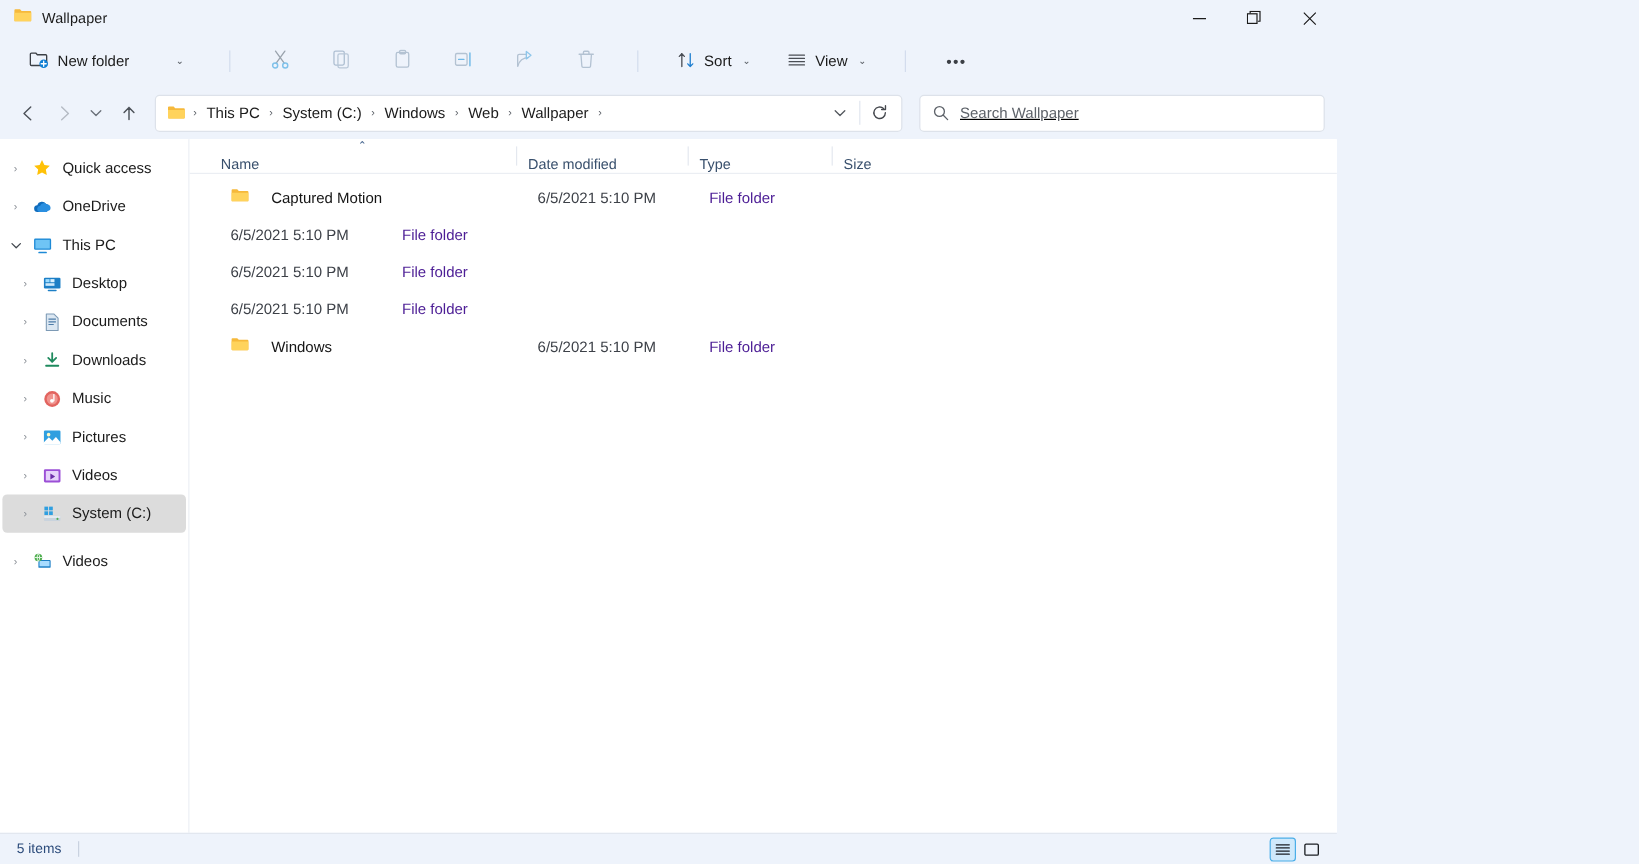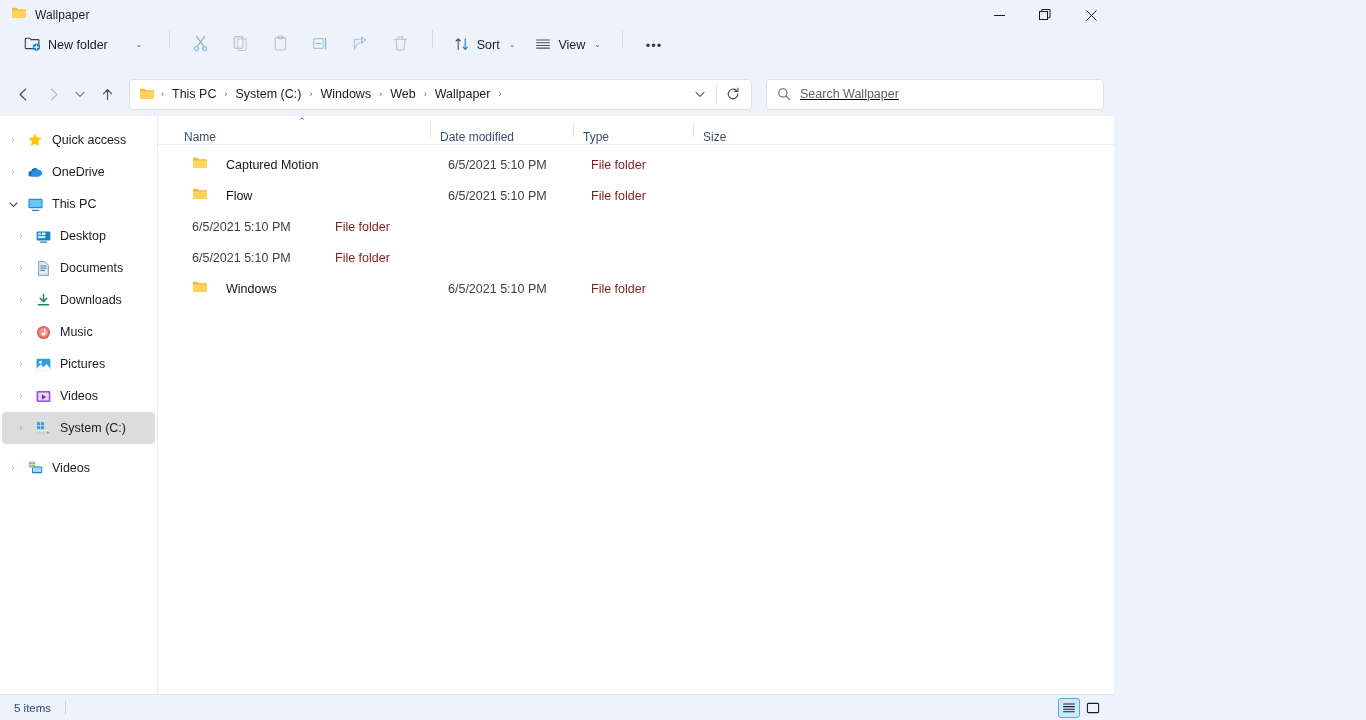--- a/index.html
+++ b/index.html
@@ -29,22 +29,22 @@
   .win-controls { position: absolute; right: 0; top: 0; height: 30px; display: flex; }
   .win-btn {
     width: 46px; height: 30px;
     display: flex; align-items: center; justify-content: center;
     color: #1b1b1b;
   }
 
   
   .toolbar {
     height: 42px; flex: 0 0 42px;
-    display: flex; 
-    padding-left: 16px; gap: 4px;
+    display: flex; align-items: center;
+    padding-left: 16px; gap: 15px;
     background: #eef3fb;
   }
   .tb-item {
     height: 30px;
     display: flex; align-items: center; justify-content: center;
     border-radius: 4px;
     padding: 0 8px;
     gap: 7px;
     color: #1b1b1b;
     font-size: 12.5px;
@@ -181,21 +181,21 @@
   .row {
     height: 31px;
     display: flex; align-items: center;
     padding-left: 16px;
     margin: 0 4px 0 8px;
     border-radius: 4px;
   }
   .cell { font-size: 12.5px; color: #1b1b1b; display: flex; align-items: center; padding-left: 10px; }
   .cell-name { flex: 0 0 256px; gap: 18px; color: #151515; }
   .cell-date { flex: 0 0 143px; color: #3d4148; }
-  .cell-type { flex: 0 0 120px; color: #7f1d1d; }
+  .cell-type { flex: 0 0 120px; color: #4c1d95; }
   .cell-size { flex: 0 0 80px; color: #3d4148; }
 
   
   .statusbar {
     height: 26px; flex: 0 0 26px;
     background: #eef3fb;
     border-top: 1px solid #e2e7ef;
     display: flex; align-items: center;
     padding: 0 8px 0 14px;
     position: relative;
@@ -587,29 +587,20 @@
               </svg>
             </span>
             <span>Captured Motion</span>
           </div>
           <div class="cell cell-date">6/5/2021 5:10 PM</div>
           <div class="cell cell-type">File folder</div>
           <div class="cell cell-size"></div>
         </div>
 
         <div class="row">
-          <div class="cell cell-name">
-            <span>
-              <svg width="16" height="16" viewBox="0 0 16 16">
-                <path d="M1 3.6a.8.8 0 0 1 .8-.8h3.9l1.3 1.4h7.2a.8.8 0 0 1 .8.8V12a.8.8 0 0 1-.8.8H1.8A.8.8 0 0 1 1 12z" fill="#f6b93b"></path>
-                <path d="M1 5.6h14V12a.8.8 0 0 1-.8.8H1.8A.8.8 0 0 1 1 12z" fill="#ffd35c"></path>
-              </svg>
-            </span>
-            <span>Flow</span>
-          </div>
           <div class="cell cell-date">6/5/2021 5:10 PM</div>
           <div class="cell cell-type">File folder</div>
           <div class="cell cell-size"></div>
         </div>
 
         <div class="row">
           <div class="cell cell-date">6/5/2021 5:10 PM</div>
           <div class="cell cell-type">File folder</div>
           <div class="cell cell-size"></div>
         </div>

